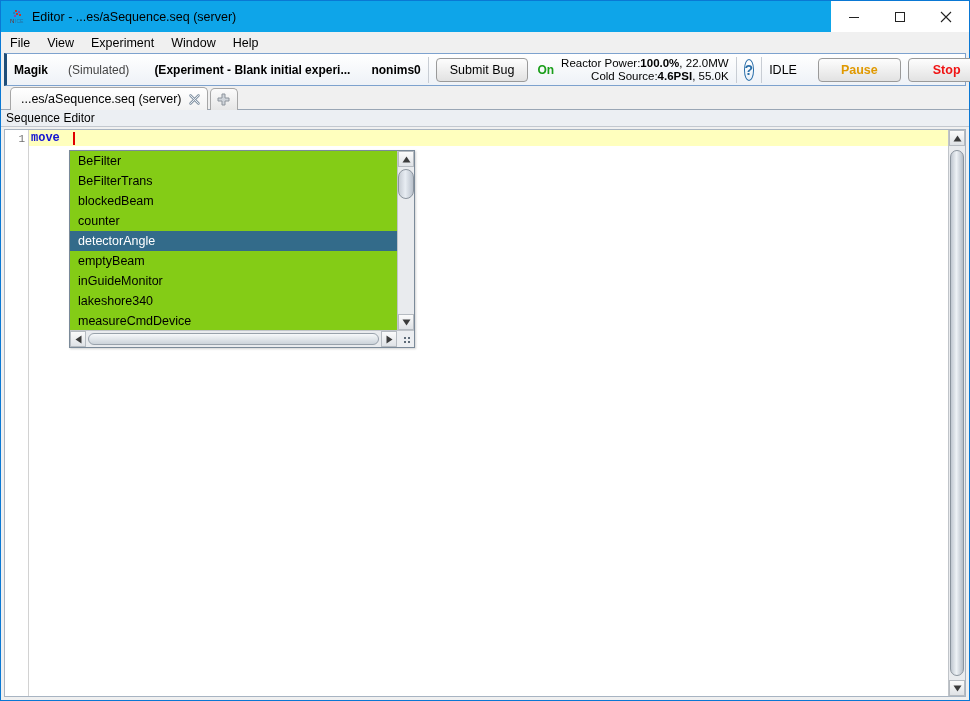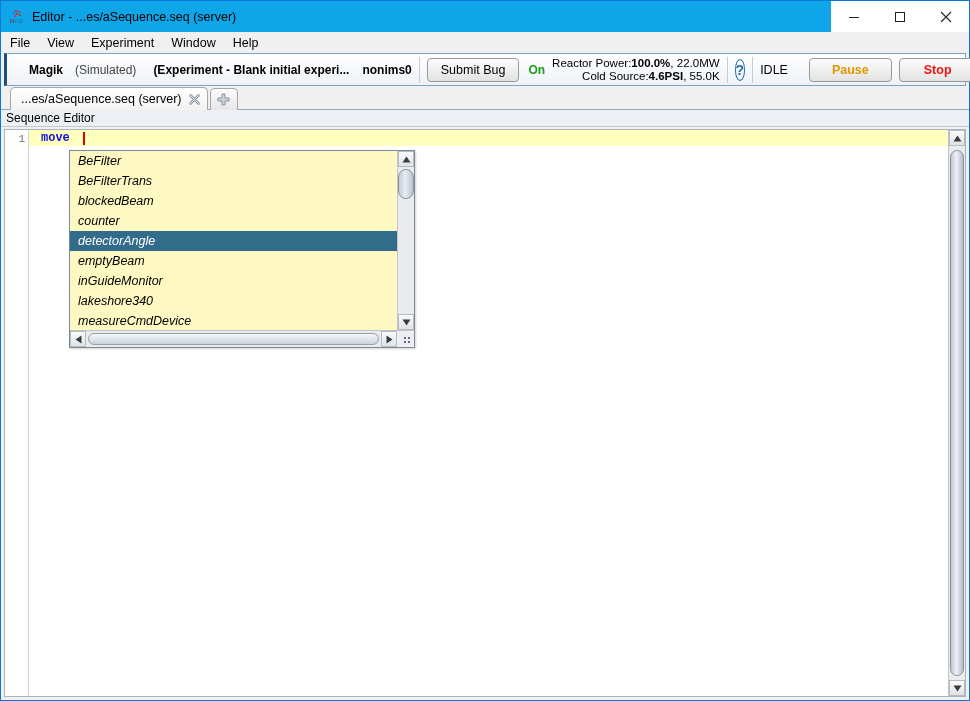--- a/index.html
+++ b/index.html
@@ -88,22 +88,21 @@
     display: flex;
     align-items: center;
     box-sizing: border-box;
   }
   .tb-exp {
     padding-left: 7px;
     font-size: 12px;
     white-space: nowrap;
     display: flex;
     align-items: baseline;
-    gap: 8px;
-    margin-left: 15px;
+    gap: 16px;
   }
   .tb-exp b { font-weight: bold; }
   .tb-exp .muted { color: #444; font-weight: normal; }
   .vsep {
     width: 1px; height: 26px;
     background: #c8cdd4;
     margin: 0 7px;
     flex: 0 0 auto;
   }
   .btn {
@@ -255,21 +254,21 @@
     flex: 1 1 auto;
     position: relative;
     background: #ffffff;
     overflow: hidden;
   }
   .code-line {
     height: 16px;
     background: #ffffbe;
     display: flex;
     align-items: center;
-    padding-left: 12px;
+    padding-left: 2px;
     box-sizing: border-box;
   }
   .kw-move {
     color: #1414d2;
     font-weight: bold;
     font-family: "Liberation Mono", monospace;
     font-size: 12px;
   }
   .caret {
     display: inline-block;
@@ -294,22 +293,21 @@
     box-shadow: 1px 1px 2px rgba(0,0,0,0.18);
   }
   .ac-main {
     flex: 1 1 auto;
     display: flex;
     min-height: 0;
   }
   .ac-list {
     flex: 1 1 auto;
     overflow: hidden;
-    background: #fef9c3;
-    font-style: italic;
+    background: #84cc16;
   }
   .ac-item {
     height: 20px;
     line-height: 20px;
     padding-left: 8px;
     font-size: 12.5px;
     color: #000000;
     white-space: nowrap;
     box-sizing: border-box;
   }

